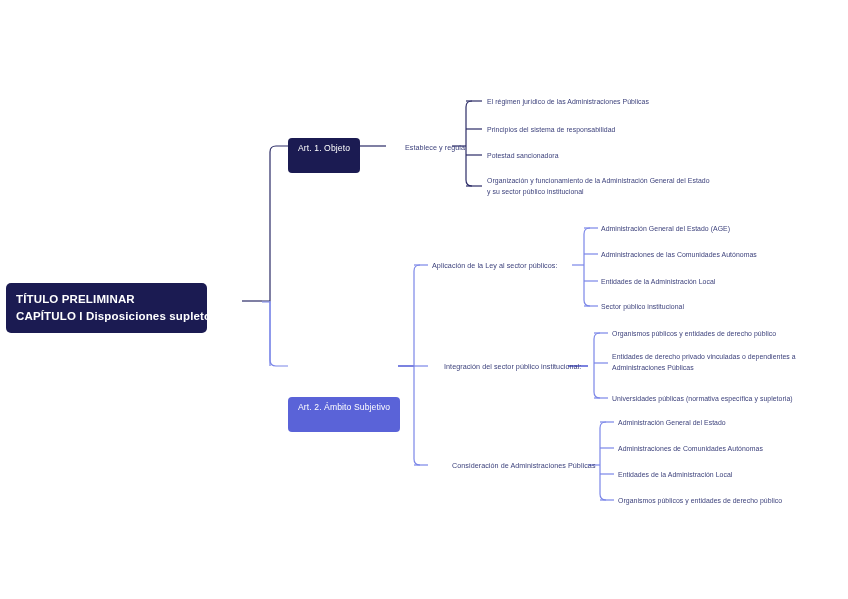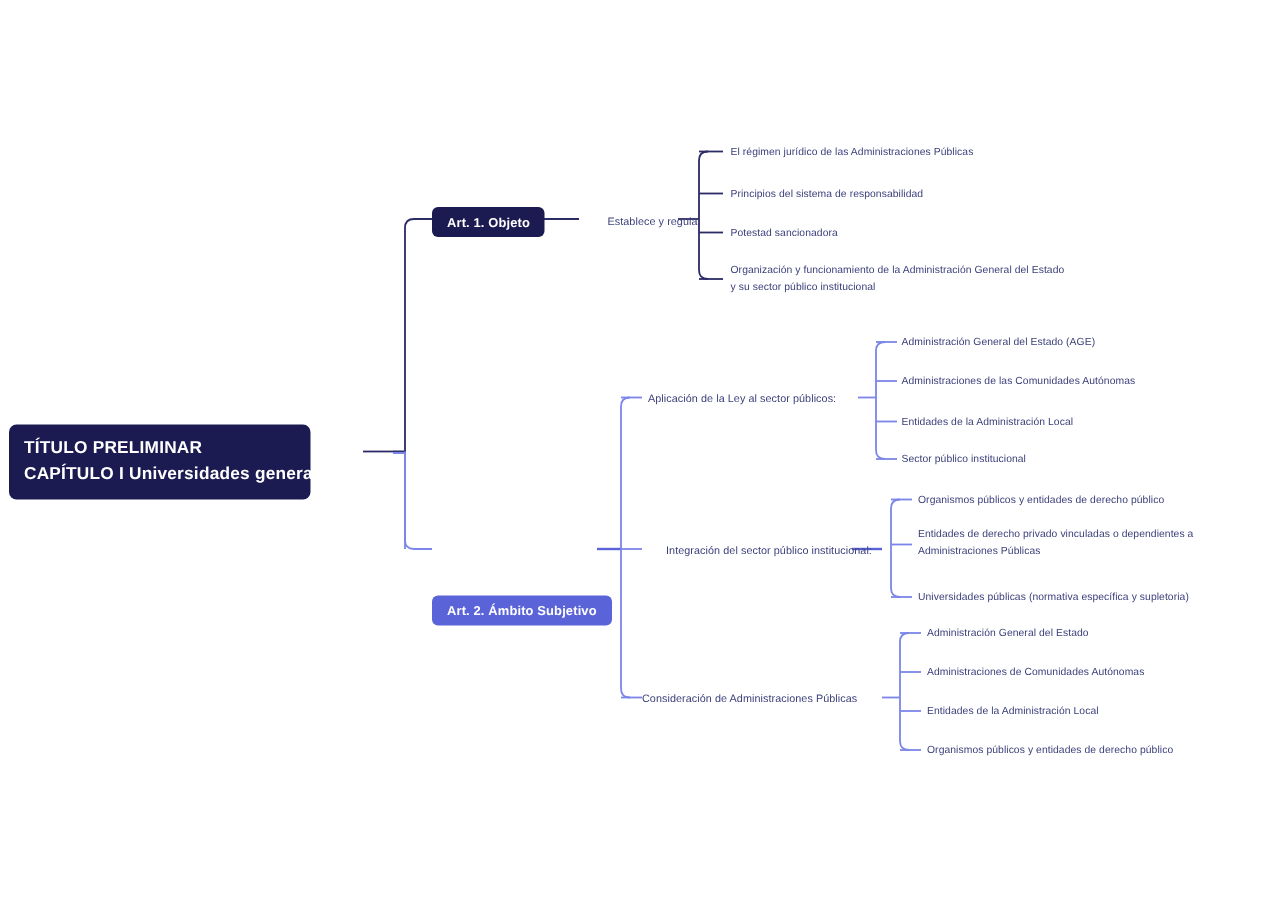--- a/index.html
+++ b/index.html
@@ -50,25 +50,25 @@
     white-space: nowrap;
   }
 
   
   .art-node {
     position: absolute;
     box-sizing: border-box;
     color: #ffffff;
     border-radius: 4px;
     font-size: 8.6px;
-    font-weight: bold;
+    font-weight: normal;
     letter-spacing: 0.1px;
     white-space: nowrap;
     text-align: center;
-    padding: 5px 10px 5px 10px;
+    padding: 5px 10px 20px 10px;
   }
   #art1-node {
     left: 288px;
     top: 138px;
     background: #1b1b52;
   }
   #art2-node {
     left: 288px;
     top: 357px;
     background: #5a63d8;
@@ -141,21 +141,21 @@
     <path d="M588,465 L600,465" stroke="#7b86e8" stroke-width="1.2" fill="none"></path>
     <path d="M606,422 Q600,422 600,428 L600,494 Q600,500 606,500" stroke="#7b86e8" stroke-width="1.2" fill="none"></path>
     <path d="M600,422 L614,422" stroke="#7b86e8" stroke-width="1.2" fill="none"></path>
     <path d="M600,448 L614,448" stroke="#7b86e8" stroke-width="1.2" fill="none"></path>
     <path d="M600,474 L614,474" stroke="#7b86e8" stroke-width="1.2" fill="none"></path>
     <path d="M600,500 L614,500" stroke="#7b86e8" stroke-width="1.2" fill="none"></path>
   </svg>
 
   <div class="root-node">
     <div class="root-line">TÍTULO PRELIMINAR</div>
-    <div class="root-line">CAPÍTULO I Universidades generales</div>
+    <div class="root-line">CAPÍTULO I Disposiciones supletoria</div>
   </div>
 
   <div class="art-node" id="art1-node">Art. 1. Objeto</div>
 
   <div class="mid-label" style="left:390px; top:143px;margin-left:15px;">Establece y regula</div>
 
   <div class="leaf nowrap" style="left:487px; top:97px;">El régimen jurídico de las Administraciones Públicas</div>
   <div class="leaf nowrap" style="left:487px; top:125px;">Principios del sistema de responsabilidad</div>
   <div class="leaf nowrap" style="left:487px; top:151px;">Potestad sancionadora</div>
   <div class="leaf wrapbox" style="left:487px; top:176px; width:224px;">Organización y funcionamiento de la Administración General del Estado y su sector público institucional</div>
@@ -166,19 +166,19 @@
   <div class="leaf nowrap" style="left:601px; top:224px;">Administración General del Estado (AGE)</div>
   <div class="leaf nowrap" style="left:601px; top:250px;">Administraciones de las Comunidades Autónomas</div>
   <div class="leaf nowrap" style="left:601px; top:277px;">Entidades de la Administración Local</div>
   <div class="leaf nowrap" style="left:601px; top:302px;">Sector público institucional</div>
 
   <div class="mid-label" style="left:444px; top:362px;">Integración del sector público institucional:</div>
   <div class="leaf nowrap" style="left:612px; top:329px;">Organismos públicos y entidades de derecho público</div>
   <div class="leaf wrapbox" style="left:612px; top:352px;">Entidades de derecho privado vinculadas o dependientes a Administraciones Públicas</div>
   <div class="leaf nowrap" style="left:612px; top:394px;">Universidades públicas (normativa específica y supletoria)</div>
 
-  <div class="mid-label" style="left:428px; top:461px;">Consideración de Administraciones Públicas</div>
+  <div class="mid-label" style="left:452px; top:461px;">Consideración de Administraciones Públicas</div>
   <div class="leaf nowrap" style="left:618px; top:418px;">Administración General del Estado</div>
   <div class="leaf nowrap" style="left:618px; top:444px;">Administraciones de Comunidades Autónomas</div>
   <div class="leaf nowrap" style="left:618px; top:470px;">Entidades de la Administración Local</div>
   <div class="leaf nowrap" style="left:618px; top:496px;">Organismos públicos y entidades de derecho público</div>
 
 </div>
 
 </body></html>

